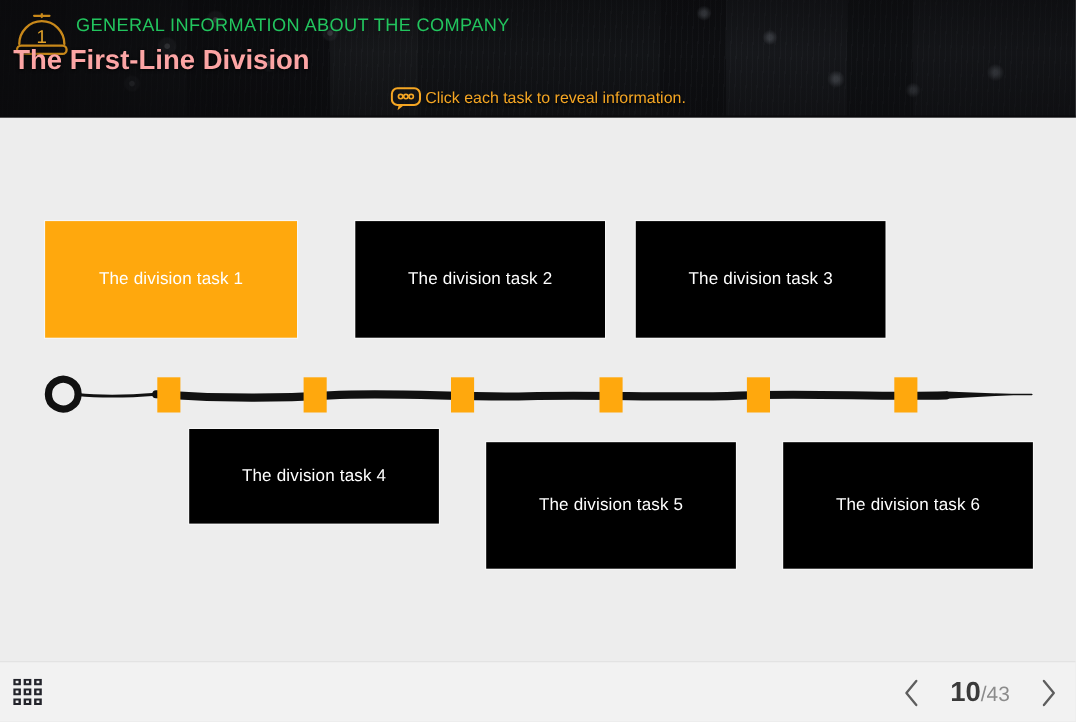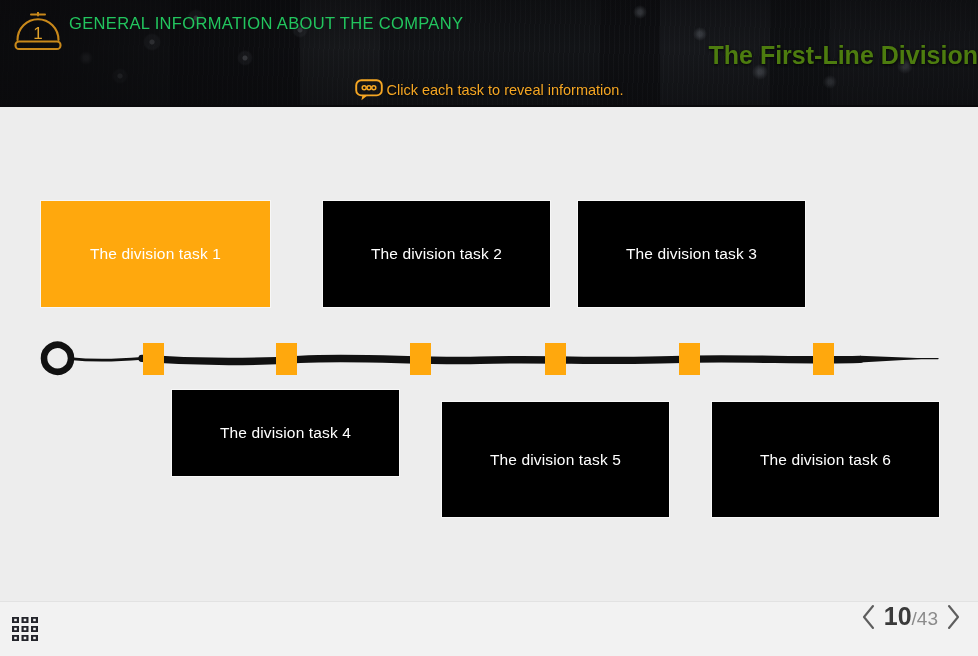--- a/index.html
+++ b/index.html
@@ -83,24 +83,24 @@
     letter-spacing: .35px;
     color: #22c55e;
     white-space: nowrap;
     z-index: 4;
   }
 
   .slide-title {
     position: absolute;
     left: 0; top: 41px;
     width: 978px;
-    text-align: right;
+    text-align: left;
     font-size: 25px;
     font-weight: bold;
-    color: #4d7c0f;
+    color: #fca5a5;
     text-shadow: 0 1px 3px rgba(0,0,0,.85);
     z-index: 4;
     padding-left: 12px;
   }
 
   .hint-row {
     position: absolute;
     left: 0; top: 79px;
     width: 978px;
     display: flex;
@@ -191,22 +191,22 @@
     width: 28px; height: 26px;
     cursor: pointer;
   }
   .grid-btn svg { display: block; }
 
   .nav-right {
     position: absolute;
     right: 14px; top: 0;
     height: 55px;
     display: flex;
-    align-items: flex-start;
-    gap: 4px;
+    align-items: center;
+    gap: 24px;
   }
   .chev {
     width: 22px; height: 30px;
     cursor: pointer;
     display: flex; align-items: center; justify-content: center;
   }
   .chev svg { display: block; }
 
   .pager {
     display: flex;

